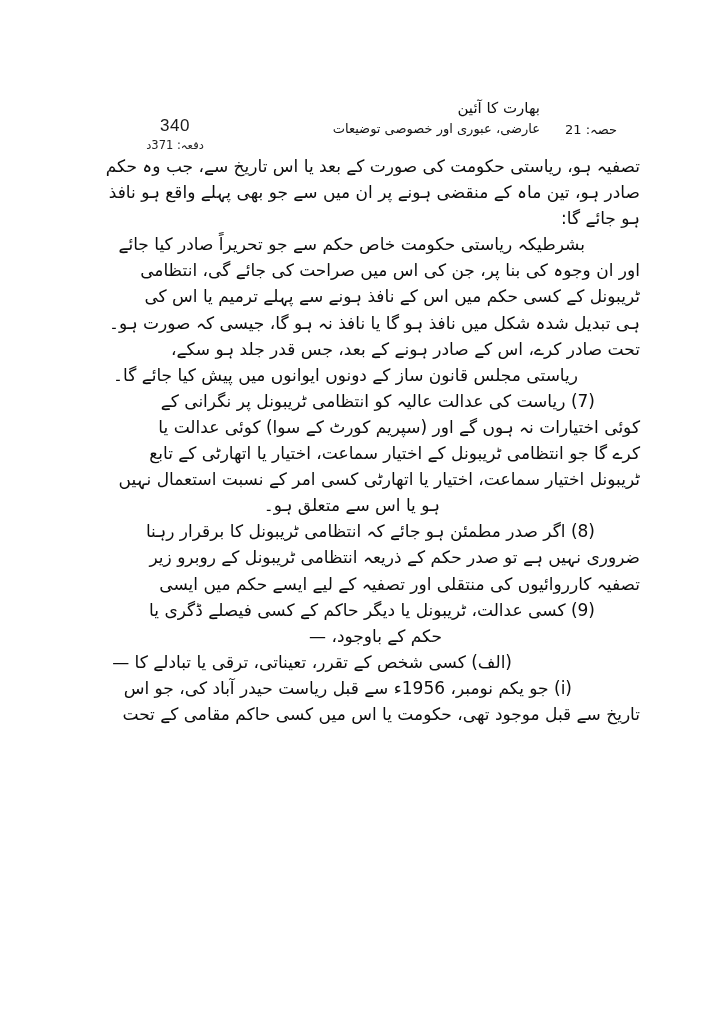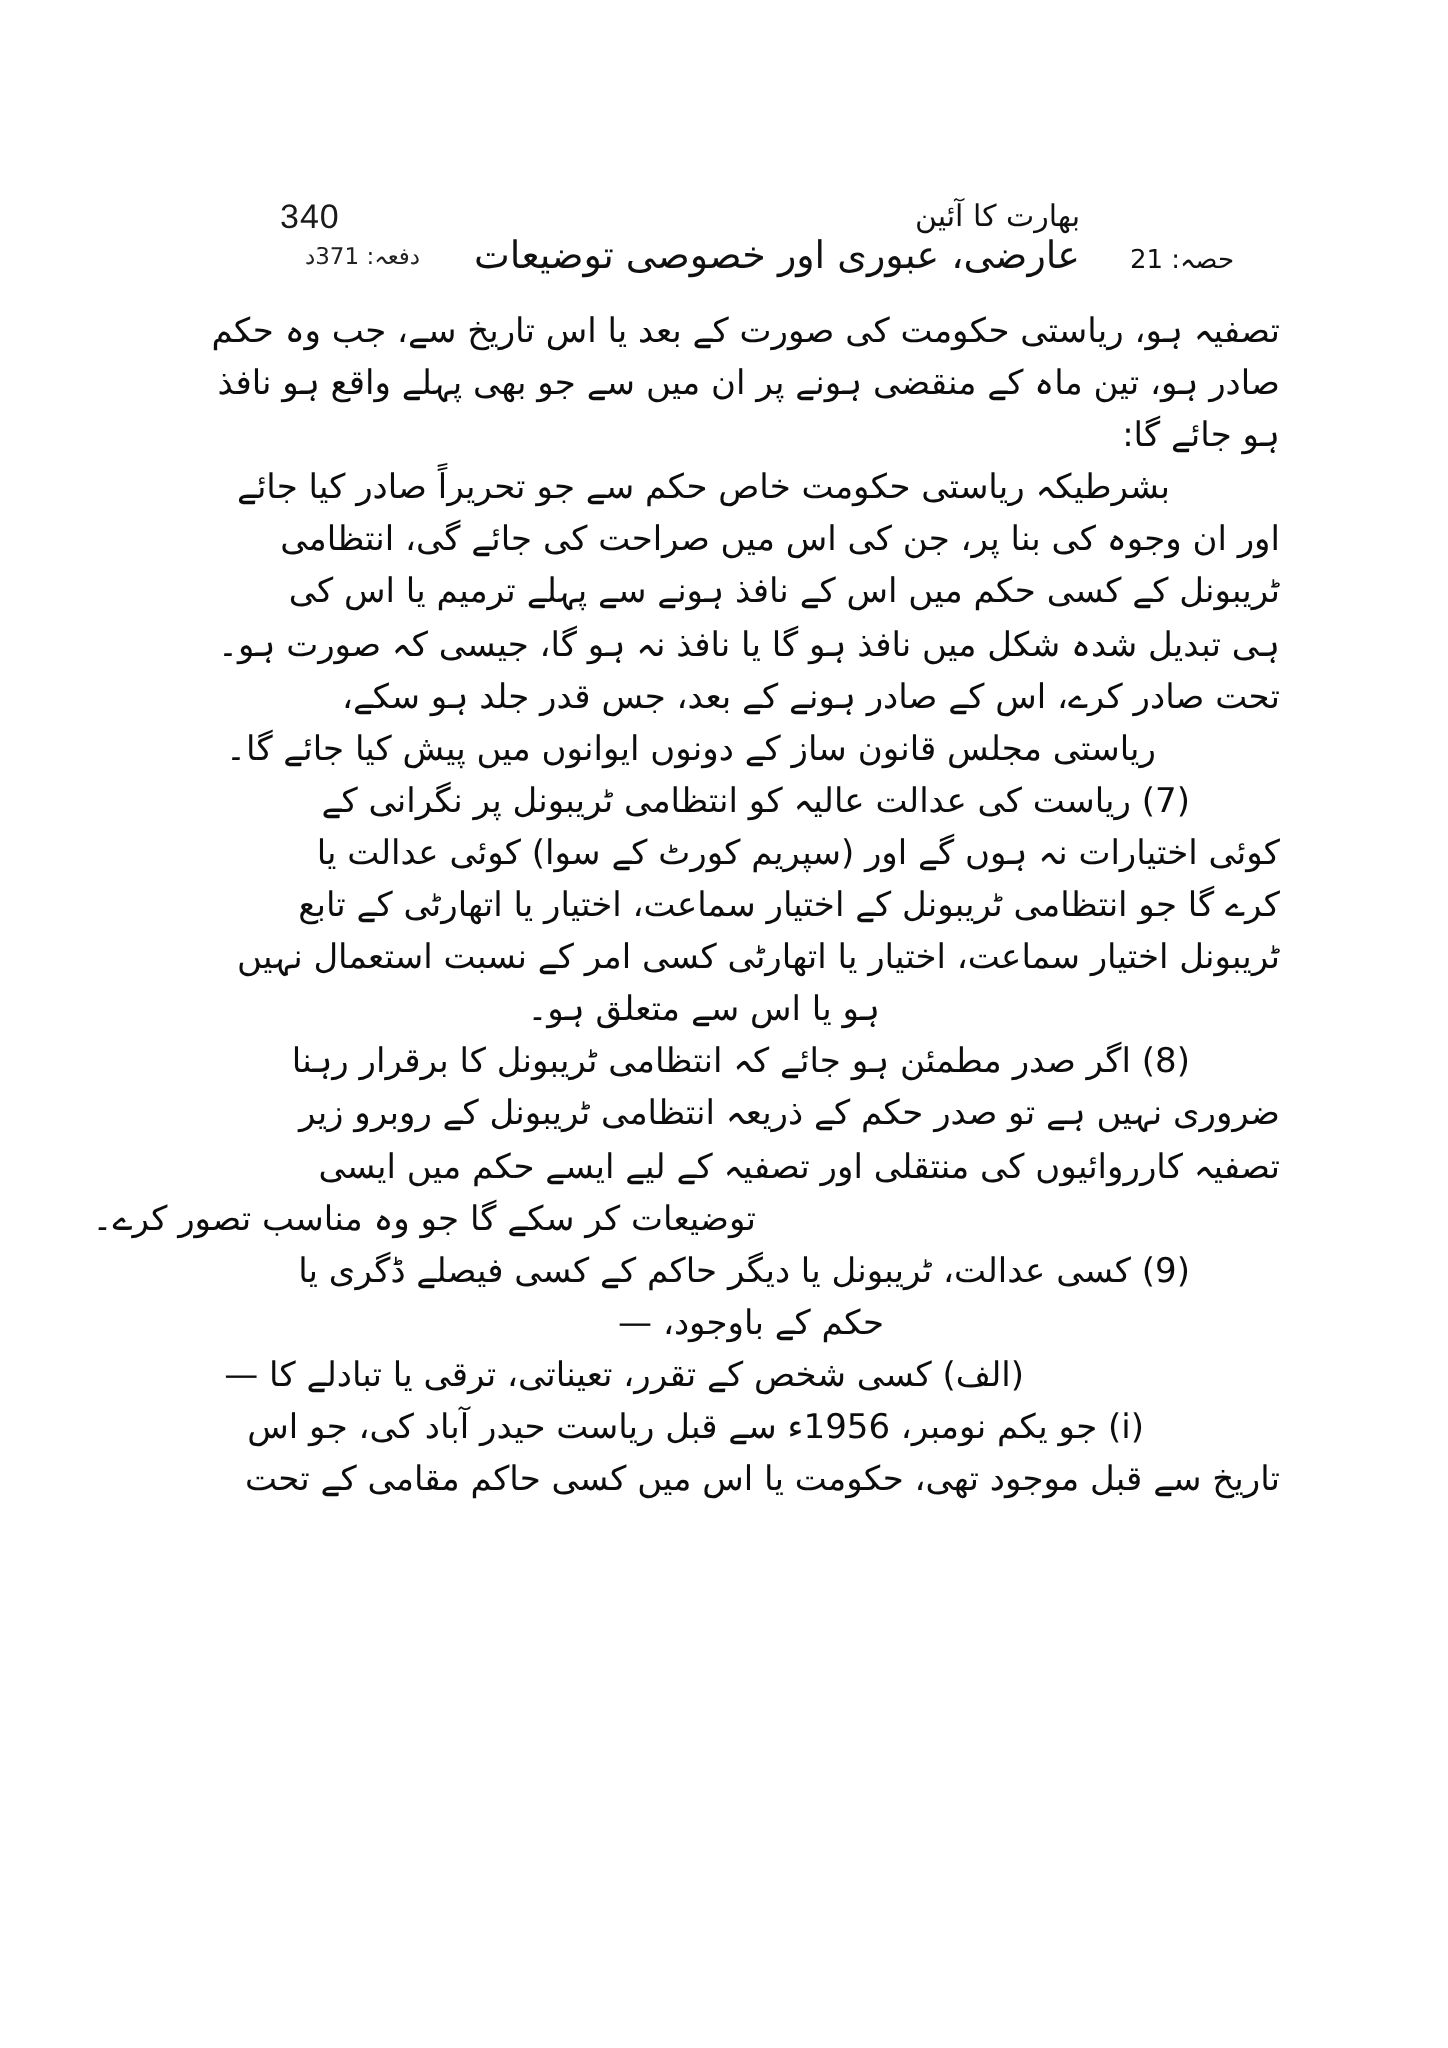--- a/index.html
+++ b/index.html
@@ -7,37 +7,38 @@
   .page{
     position:relative;
     width:724px;height:1024px;
     background:#ffffff;
     overflow:hidden;
     font-family:"DejaVu Sans", sans-serif;
     color:#111;
   }
   
   .hdr-left{
-    position:absolute; top:100px; left:140px; width:70px;
+    position:absolute; top:117px; left:140px; width:70px;
+    text-align:center;
   }
   .hdr-page-number{
     font-family:"Liberation Sans", sans-serif;
     font-size:17px; line-height:18px; color:#1a1a1a; letter-spacing:.5px;
   }
   .hdr-article-ref{
     direction:rtl; unicode-bidi:embed;
     font-size:11.5px; line-height:16px; color:#222; margin-top:2px;
     white-space:nowrap;
   }
   .hdr-center{
     position:absolute; top:97px; left:272px; width:268px;
     text-align:right; direction:rtl;
   }
   .hdr-title{font-size:15px; line-height:22px; color:#111; white-space:nowrap;}
-  .hdr-subtitle{font-size:19px; line-height:19px; color:#111; white-space:nowrap;}
+  .hdr-subtitle{font-size:13px; line-height:19px; color:#111; white-space:nowrap;}
   .hdr-right{
     position:absolute; top:122px; left:533px; width:70px;
     direction:rtl; font-size:13px; color:#111; white-space:nowrap;
     text-align:left;
     margin-left:32px;
   }
   
   .body-text{
     position:absolute; top:153px; right:84px; left:30px;
     direction:rtl; text-align:right;
@@ -86,21 +87,20 @@
     <div class="bl">تحت صادر کرے، اس کے صادر ہونے کے بعد، جس قدر جلد ہو سکے،</div>
     <div class="bl ind-l11">ریاستی مجلس قانون ساز کے دونوں ایوانوں میں پیش کیا جائے گا۔</div>
     <div class="bl ind-clause">(7) ریاست کی عدالت عالیہ کو انتظامی ٹریبونل پر نگرانی کے</div>
     <div class="bl">کوئی اختیارات نہ ہوں گے اور (سپریم کورٹ کے سوا) کوئی عدالت یا</div>
     <div class="bl">کرے گا جو انتظامی ٹریبونل کے اختیار سماعت، اختیار یا اتھارٹی کے تابع</div>
     <div class="bl">ٹریبونل اختیار سماعت، اختیار یا اتھارٹی کسی امر کے نسبت استعمال نہیں</div>
     <div class="bl ind-l16">ہو یا اس سے متعلق ہو۔</div>
     <div class="bl ind-clause">(8) اگر صدر مطمئن ہو جائے کہ انتظامی ٹریبونل کا برقرار رہنا</div>
     <div class="bl">ضروری نہیں ہے تو صدر حکم کے ذریعہ انتظامی ٹریبونل کے روبرو زیر</div>
     <div class="bl">تصفیہ کارروائیوں کی منتقلی اور تصفیہ کے لیے ایسے حکم میں ایسی</div>
-    <div class="bl ind-l20">توضیعات کر سکے گا جو وہ مناسب تصور کرے۔</div>
     <div class="bl ind-clause">(9) کسی عدالت، ٹریبونل یا دیگر حاکم کے کسی فیصلے ڈگری یا</div>
     <div class="bl ind-l22">حکم کے باوجود، —</div>
     <div class="bl ind-alif">(الف) کسی شخص کے تقرر، تعیناتی، ترقی یا تبادلے کا —</div>
     <div class="bl ind-rom">(i) جو یکم نومبر، 1956ء سے قبل ریاست حیدر آباد کی، جو اس</div>
     <div class="bl">تاریخ سے قبل موجود تھی، حکومت یا اس میں کسی حاکم مقامی کے تحت</div>
   </div>
 
 </div>
 
 </body></html>

